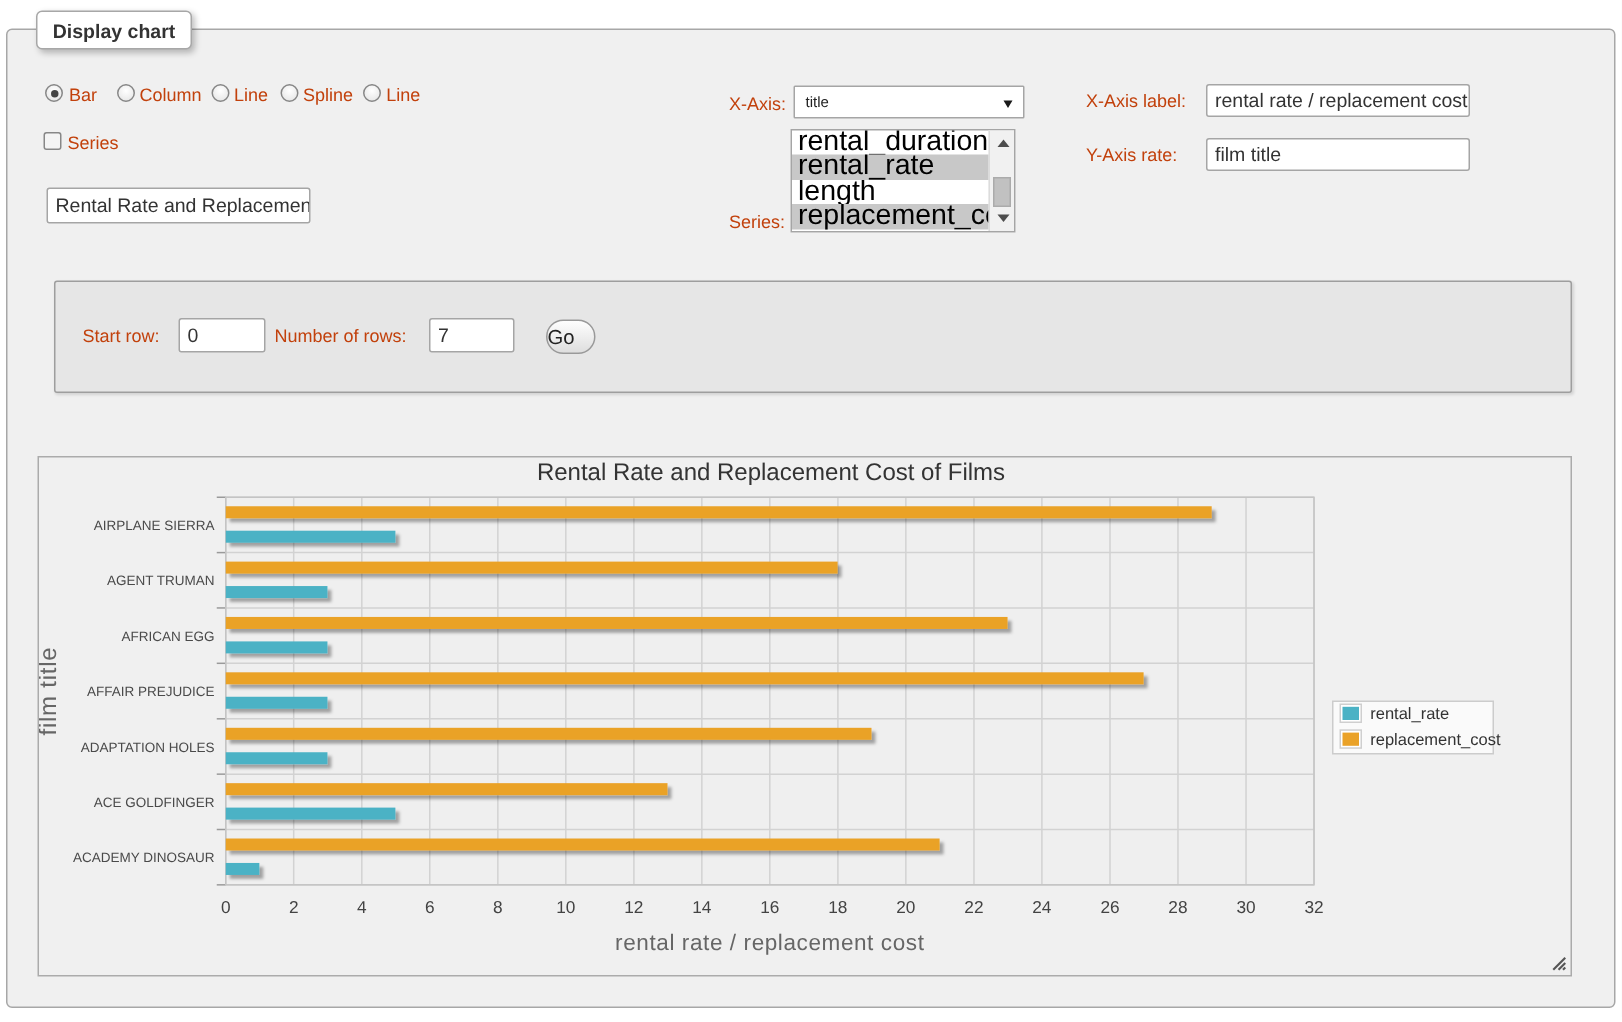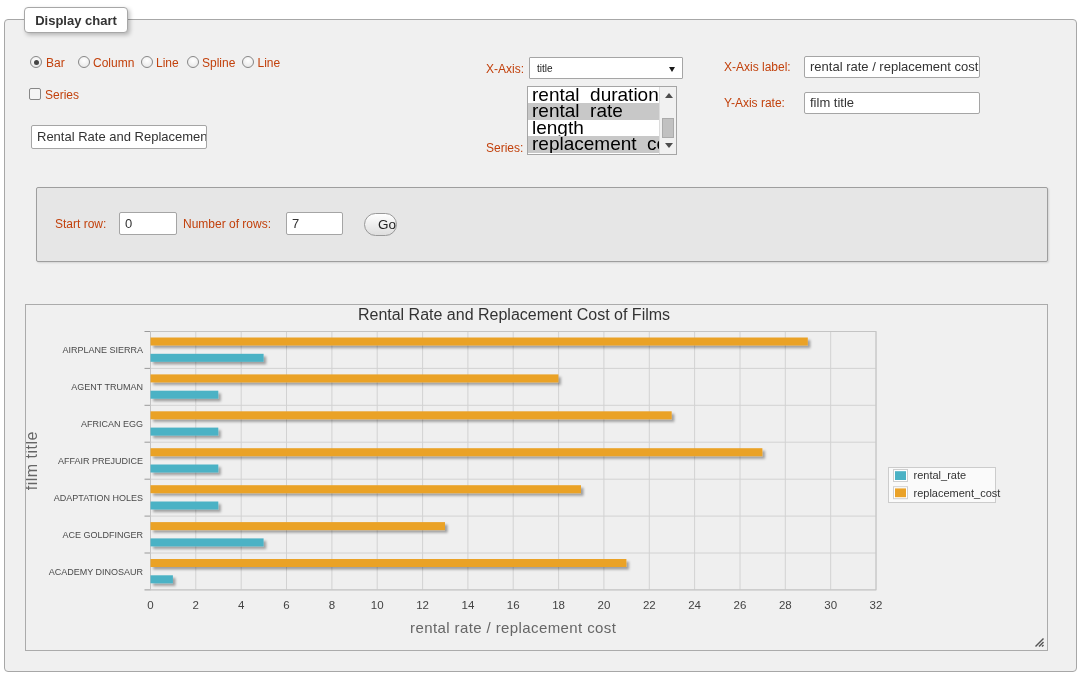--- a/index.html
+++ b/index.html
@@ -14,21 +14,21 @@
 .sel .arr{position:absolute;right:7px;top:8.5px;width:0;height:0;border-left:3px solid transparent;border-right:3px solid transparent;border-top:5px solid #1a1a1a}
 .listbox{position:absolute;left:527px;top:85.5px;width:150px;height:69px;background:#fff;border:1px solid #a5a5a5}
 .opt{height:16.6px;font-size:19px;line-height:16.6px;color:#000;padding-left:4px;white-space:nowrap;overflow:hidden}
 .opt.on{background:#c8c8c8}
 .sbar{position:absolute;right:0;top:0;width:17px;height:67px;background:#f1f1f1;border-left:1px solid #dcdcdc}
 .sbar .up,.sbar .dn{position:absolute;left:4.5px;width:0;height:0;border-left:4px solid transparent;border-right:4px solid transparent}
 .sbar .up{top:6px;border-bottom:5px solid #4d4d4d}
 .sbar .dn{bottom:6px;border-top:5px solid #4d4d4d}
 .sbar .thumb{position:absolute;left:2px;top:31px;width:12px;height:20px;background:#c1c1c1;border:1px solid #ababab}
 .panel{position:absolute;left:36px;top:187px;width:1012px;height:75px;background:#e6e6e6;border:1px solid #9e9e9e;border-radius:2px;box-shadow:1px 1px 2px rgba(0,0,0,0.12)}
-.gobtn{position:absolute;left:364px;top:213px;width:33px;height:23px;border:1px solid #999;border-radius:11.5px;background:linear-gradient(#fefefe,#dedede);font-size:13.5px;color:#222;text-align:right;line-height:21px}
+.gobtn{position:absolute;left:364px;top:213px;width:33px;height:23px;border:1px solid #999;border-radius:11.5px;background:linear-gradient(#fefefe,#dedede);font-size:13.5px;color:#222;text-align:left;line-height:21px}
 .chartpanel{position:absolute;left:25px;top:304px;width:1023px;height:347px;background:#f0f0f0;border:1px solid #ababab}
 </style></head>
 <body>
 <div class="fieldset"></div>
 <div class="legendbox">Display chart</div>
 
 <span class="radio on" style="left:30px;top:56px"></span>
 <span class="abs lbl" style="left:46px;top:55.5px">Bar</span>
 <span class="radio" style="left:77.5px;top:56px"></span>
 <span class="abs lbl" style="left:93px;top:55.5px">Column</span>

